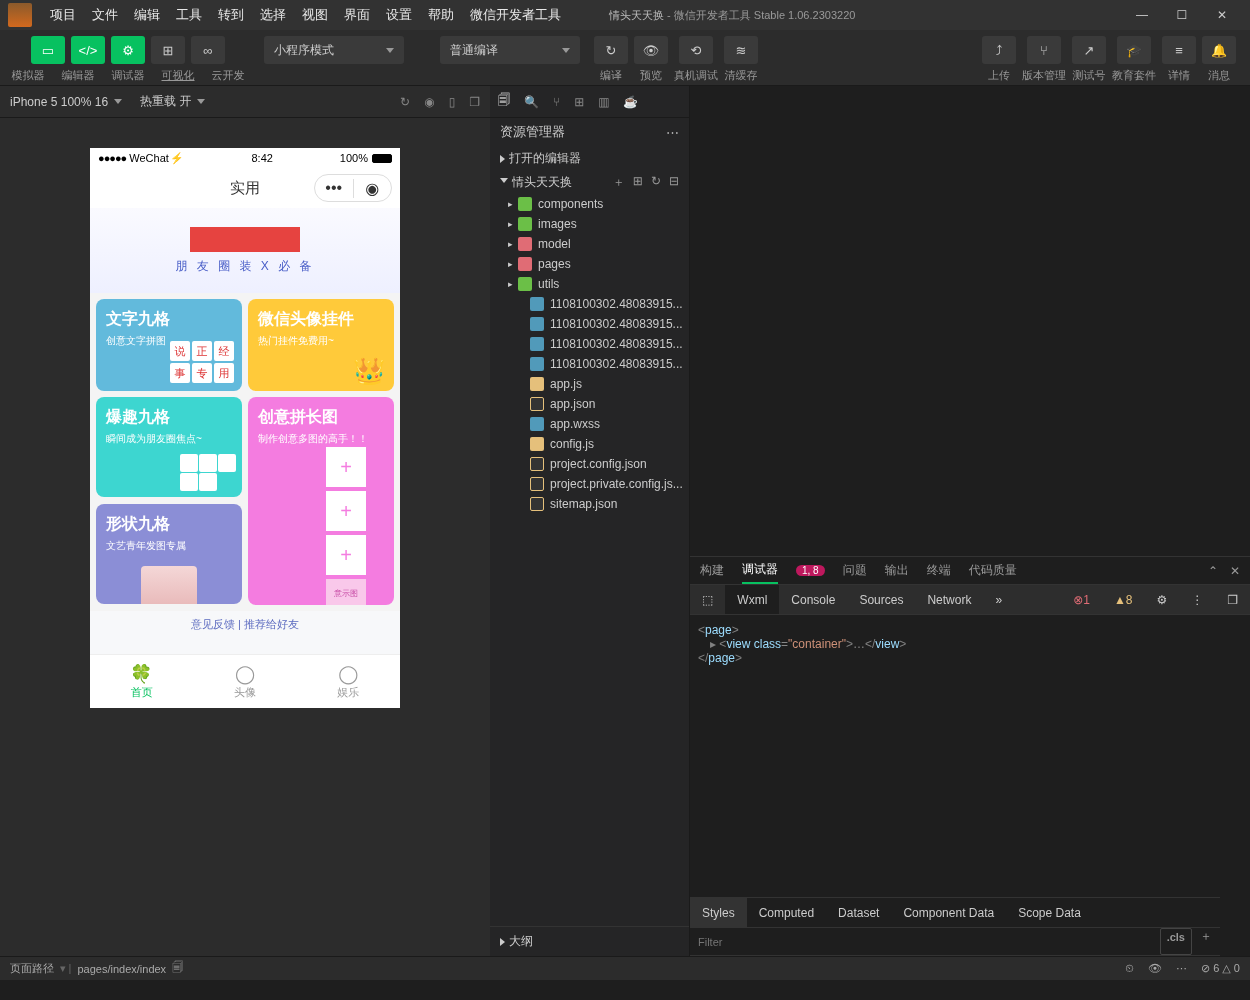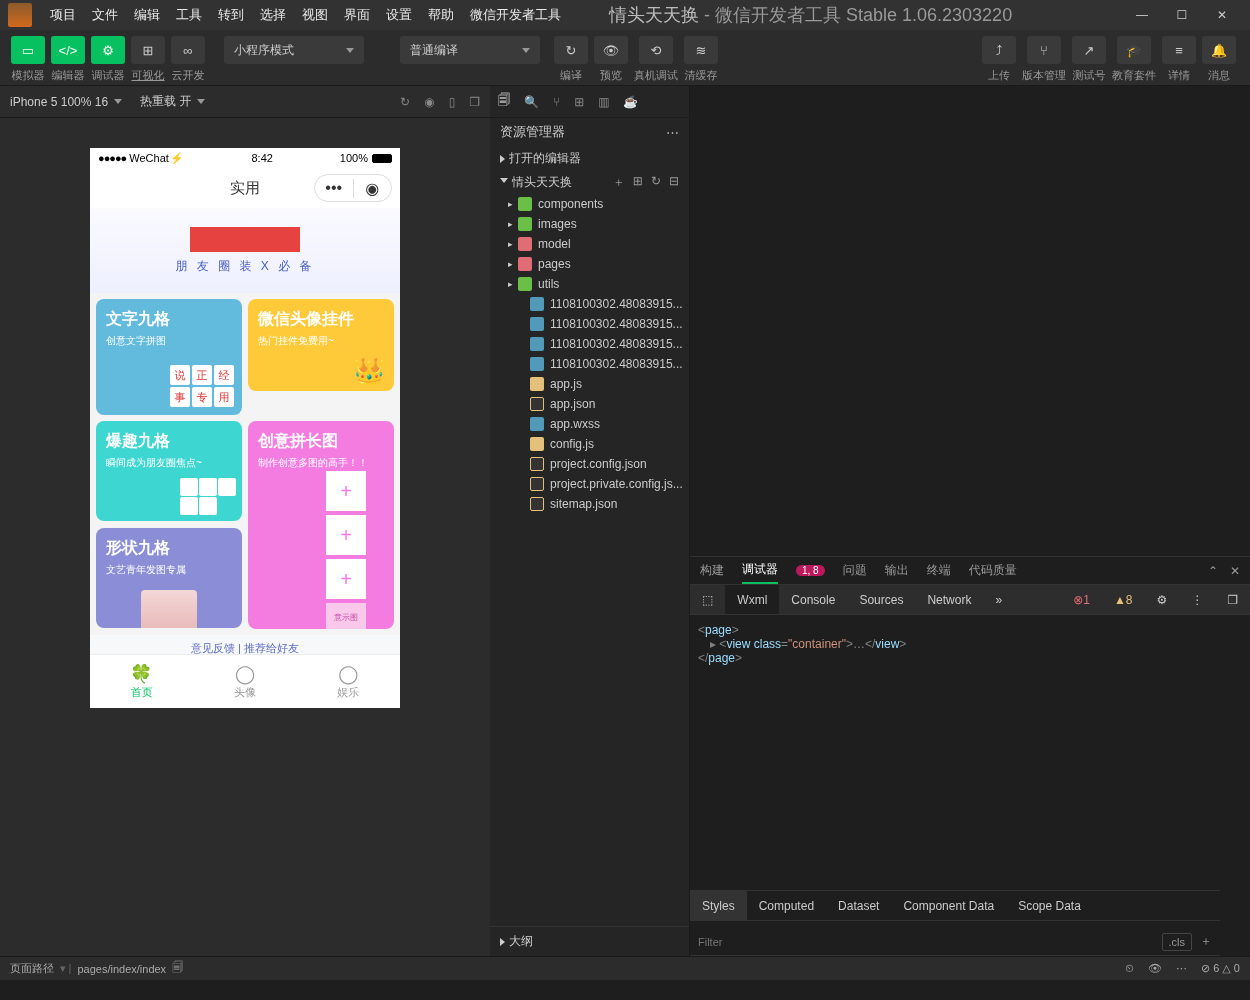--- a/index.html
+++ b/index.html
@@ -1,19 +1,19 @@
 <!DOCTYPE html>
 <html><head>
 <meta charset="utf-8">
 <style>
 * { margin: 0; padding: 0; box-sizing: border-box; font-family: "Microsoft YaHei", sans-serif; }
 body { background: #1e1e1e; color: #ccc; font-size: 12px; overflow: hidden; width: 1250px; height: 1000px; }
 .titlebar { height: 30px; background: #323232; display: flex; align-items: center; padding: 0 8px; }
 .menu-item { color: #e8e8e8; padding: 0 8px; cursor: pointer; font-size: 13px; }
-.title-text { color: #999; margin-left: 40px; font-size: 18px; }
+.title-text { color: #999; margin-left: 40px; font-size: 11px; }
 .title-app { color: #bbb; }
 .window-controls { margin-left: auto; display: flex; gap: 0; }
 .win-btn { width: 40px; height: 30px; display: flex; align-items: center; justify-content: center; color: #ccc; cursor: pointer; }
 
 .toolbar { height: 56px; background: #2c2c2c; display: flex; align-items: flex-start; padding: 6px 8px 0; border-bottom: 1px solid #1a1a1a; }
 .tool-group { display: flex; flex-direction: column; align-items: center; margin-right: 6px; }
 .tool-row { display: flex; gap: 6px; }
 .tb-btn { height: 28px; min-width: 34px; border-radius: 3px; display: flex; align-items: center; justify-content: center; cursor: pointer; font-size: 13px; }
 .tb-green { background: #07c160; color: #fff; }
 .tb-dark { background: #3a3a3a; color: #ccc; }
@@ -33,21 +33,21 @@
 .status-bar .dots { letter-spacing: -1px; }
 .nav-bar { height: 40px; background: #fff; display: flex; align-items: center; justify-content: center; position: relative; font-size: 15px; color: #333; font-weight: 500; }
 .capsule { position: absolute; right: 8px; top: 6px; width: 78px; height: 28px; border: 1px solid #ddd; border-radius: 14px; display: flex; align-items: center; background: rgba(255,255,255,0.8); }
 .capsule div { flex: 1; display: flex; justify-content: center; font-size: 16px; }
 .banner { height: 85px; display: flex; flex-direction: column; align-items: center; justify-content: center; background: linear-gradient(#fafaff,#eef0ff); }
 .banner-red { width: 110px; height: 25px; background: #e64340; }
 .banner-text { color: #4a5fc8; font-size: 12px; margin-top: 6px; letter-spacing: 3px; }
 .grid { display: grid; grid-template-columns: 1fr 1fr; gap: 6px; padding: 6px; background: #f4f4f4; }
 .card { border-radius: 8px; padding: 10px; color: #fff; font-size: 10px; overflow: hidden; position: relative; }
 .card h3 { font-size: 16px; font-weight: 600; margin-bottom: 4px; }
-.c1 { background: #62badc; height: 116px; }
+.c1 { background: #62badc; height: 92px; }
 .c2 { background: #ffca3a; height: 92px; }
 .c3 { background: #3dd6d0; height: 100px; }
 .c4 { background: #f47ce0; height: 208px; grid-row: span 2; }
 .c5 { background: #8b8ed6; height: 100px; }
 .wbox { position: absolute; bottom: 8px; right: 8px; display: grid; grid-template-columns: repeat(3,20px); gap: 2px; }
 .wbox span { width: 20px; height: 20px; background: #fff; color: #d33; font-size: 11px; display: flex; align-items: center; justify-content: center; border-radius: 2px; }
 .footer-links { text-align: center; color: #5c6bc0; font-size: 11px; padding: 6px; }
 .tabbar { position: absolute; bottom: 0; left: 0; right: 0; height: 54px; background: #fff; border-top: 1px solid #eee; display: flex; }
 .tab-item { flex: 1; display: flex; flex-direction: column; align-items: center; justify-content: center; font-size: 11px; color: #999; }
 .tab-item.active { color: #07c160; }
@@ -88,23 +88,23 @@
 .console-tabs .warn { color: #e5c07b; }
 .wxml-body { display: flex; flex: 1; min-height: 0; }
 .wxml-tree { flex: 1; padding: 8px; font-family: Consolas, monospace; font-size: 12px; color: #888; }
 .wxml-tree .tag { color: #9cdcfe; }
 .wxml-tree .attr { color: #ce9178; }
 .wxml-tree .br { color: #808080; }
 .styles-panel { width: 530px; border-top: 1px solid #333; display: flex; flex-direction: column; }
 .styles-tabs { height: 30px; display: flex; align-items: center; border-bottom: 1px solid #333; }
 .styles-tabs div { padding: 0 12px; color: #ccc; cursor: pointer; font-size: 12px; height: 100%; display: flex; align-items: center; }
 .styles-tabs .active { background: #333; }
-.styles-filter { height: 28px; display: flex; align-items: center; padding: 0 8px; border-bottom: 1px solid #333; margin-top: 7px; }
+.styles-filter { height: 28px; display: flex; padding: 0 8px; border-bottom: 1px solid #333; }
 .styles-filter input { background: transparent; border: none; color: #ccc; outline: none; flex: 1; font-size: 11px; }
-.styles-filter .cls { color: #999; font-size: 11px; padding: 2px 6px; border: 1px solid #444; border-radius: 2px; }
+.styles-filter .cls { color: #999; font-size: 11px; padding: 2px 6px; border: 1px solid #444; border-radius: 2px; font-weight: bold; }
 
 .statusbar { height: 24px; background: #2c2c2c; display: flex; align-items: center; padding: 0 10px; font-size: 11px; color: #aaa; border-top: 1px solid #1a1a1a; }
 .statusbar .right { margin-left: auto; display: flex; gap: 14px; }
 .section-row { display: flex; align-items: center; justify-content: space-between; padding: 3px 10px; }
 .section-row .icons { display: flex; gap: 8px; color: #999; font-size: 12px; }
 .avatar-sq { width: 24px; height: 24px; background: linear-gradient(#8b5a2b,#d2691e); border-radius: 2px; }
 .plus-col { position: absolute; right: 28px; top: 50px; width: 40px; display: flex; flex-direction: column; gap: 4px; }
 .plus-col div { height: 40px; background: #fff; display: flex; align-items: center; justify-content: center; color: #f47ce0; font-size: 20px; }
 .plus-col .lbl { height: 28px; background: #f9c8ea; font-size: 8px; color: #c94fa8; }
 .photo5 { position: absolute; bottom: -4px; left: 50%; transform: translateX(-50%); width: 56px; height: 42px; background: linear-gradient(#f4d7d7,#e8b8b8); border-radius: 4px; }
@@ -141,21 +141,21 @@
 
 <div class="toolbar">
   <div class="tool-group" style="margin-right:16px">
     <div class="tool-row" id="tb-main">
         <div class="tb-btn tb-green">▭</div>
         <div class="tb-btn tb-green">&lt;/&gt;</div>
         <div class="tb-btn tb-green">⚙</div>
         <div class="tb-btn tb-dark">⊞</div>
         <div class="tb-btn tb-dark">∞</div>
       </div>
-    <div class="tool-row" id="tb-labels" style="gap:0">
+    <div class="tool-row" id="tb-labels" style="gap:10px">
         <div class="tb-label" style="width: 40px; text-align: center;">模拟器</div>
         <div class="tb-label" style="width: 40px; text-align: center;">编辑器</div>
         <div class="tb-label" style="width: 40px; text-align: center;">调试器</div>
         <div class="tb-label" style="width: 40px; text-align: center; text-decoration: underline;">可视化</div>
         <div class="tb-label" style="width: 40px; text-align: center;">云开发</div>
       </div>
   </div>
   <div class="tool-group">
     <div class="tb-sel">
         <span>小程序模式</span>

